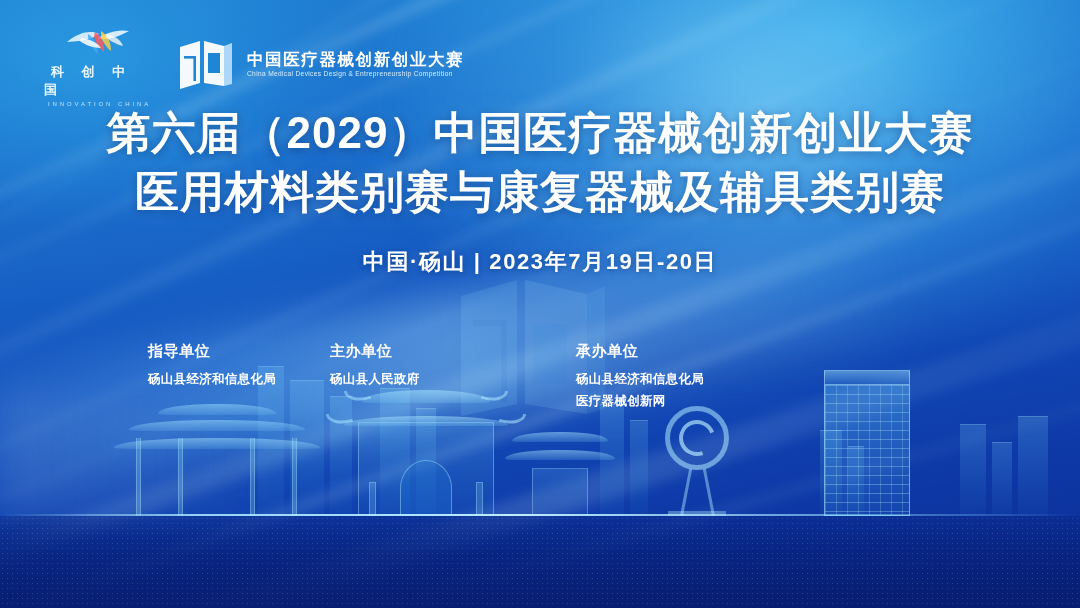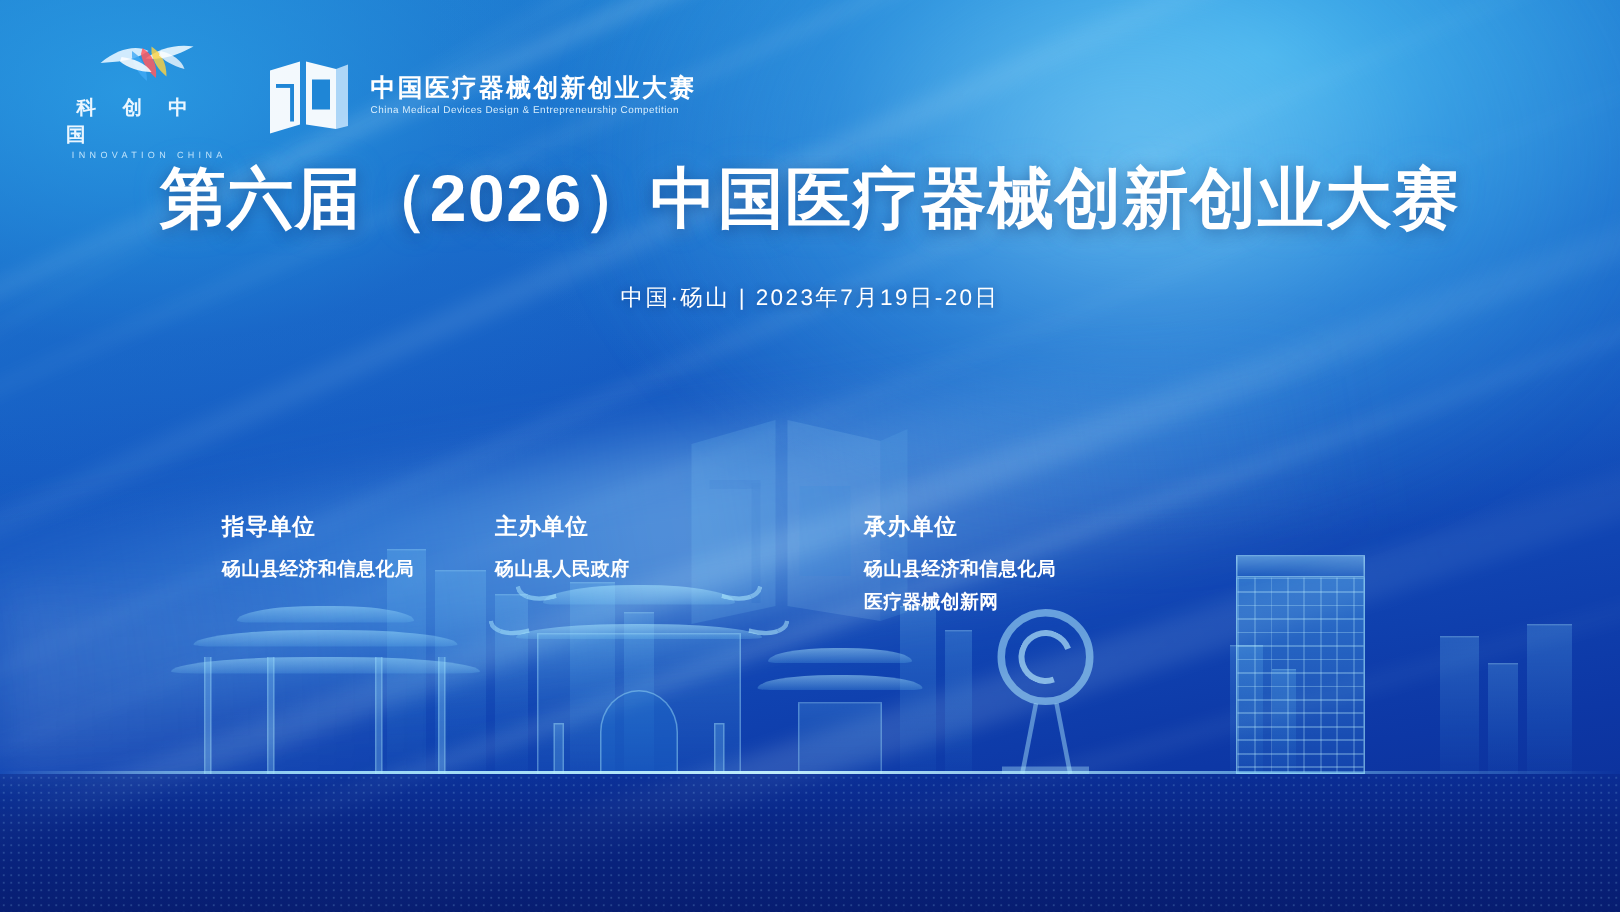--- a/index.html
+++ b/index.html
@@ -151,21 +151,21 @@
 
   
   .titles{position:absolute;top:104px;left:0;right:0;text-align:center;}
   .t-line{
     color:#fff;font-weight:700;font-size:44px;line-height:1.33;
     letter-spacing:1px;
     text-shadow:0 2px 10px rgba(4,32,96,.45),0 0 22px rgba(120,200,255,.28);
     white-space:nowrap;
   }
   .meta{
-    margin-top:26px;text-align:center;color:#ffffff;font-size:15px;font-weight:400;
+    margin-top:26px;text-align:center;color:#ffffff;font-size:22px;font-weight:700;
     letter-spacing:1.6px;text-shadow:0 1px 6px rgba(4,32,96,.45);
   }
 
   
   .orgs{position:absolute;top:342px;left:148px;right:40px;display:flex;}
   .org{color:#ffffff;}
   .org:nth-child(1){width:182px;}
   .org:nth-child(2){width:214px;}
   .org:nth-child(3){width:170px;margin-left:32px;}
   .org:nth-child(4){width:250px;}
@@ -286,21 +286,22 @@
       </svg>
       <div class="cmd-txt">
         <div class="cmd-cn">中国医疗器械创新创业大赛</div>
         <div class="cmd-en">China Medical Devices Design &amp; Entrepreneurship Competition</div>
       </div>
     </div>
 
   </div>
 
   <div class="titles">
-    <div class="t-line">第六届（2026）中国医疗器械创新创业大赛</div>
+    <div class="t-line">第六届（2029）中国医疗器械创新创业大赛</div>
+    <div class="t-line">医用材料类别赛与康复器械及辅具类别赛</div>
     <div class="meta">中国·砀山 | 2023年7月19日-20日</div>
   </div>
 
   <div class="orgs">
 
     <div class="org">
       <h4>指导单位</h4>
       <p>砀山县经济和信息化局</p>
     </div>
 

